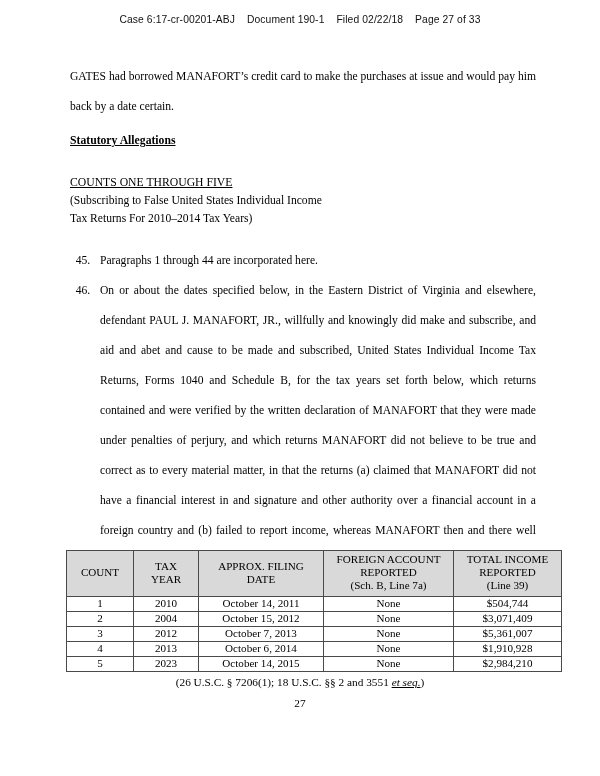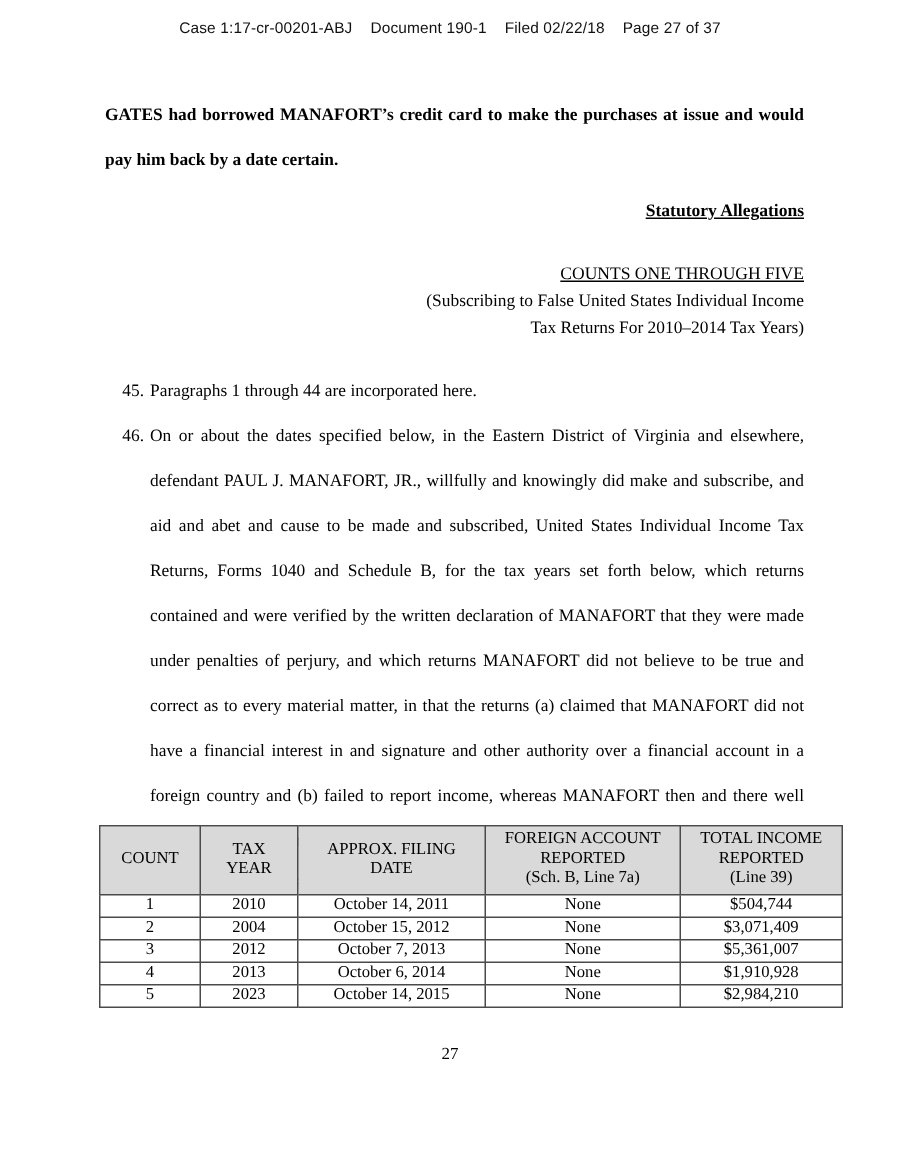--- a/index.html
+++ b/index.html
@@ -48,48 +48,47 @@
     width: 466px;
   }
 
   .para {
     font-size: 11.6px;
     line-height: 30px;
     text-align: justify;
     text-justify: inter-word;
     margin: 0 0 0 0;
     hyphens: none;
-    font-weight: bold;
   }
   .para.first-block {
     margin-bottom: 0;
   }
 
   
   .numbered {
     position: relative;
     padding-left: 30px;
     font-size: 11.6px;
     line-height: 30px;
     text-align: justify;
   }
   .numbered .num {
     position: absolute;
     left: 0;
     top: 0;
     width: 26px;
-    text-align: right;
+    text-align: center;
     font-family: Liberation Serif, serif;
   }
   .numbered .body-text { display: block; }
   .numbered .body-text::first-line { }
 
   
   .heading-center {
-    text-align: right;
+    text-align: left;
     font-size: 11.6px;
     line-height: 18px;
   }
   .h-statutory {
     font-weight: bold;
     text-decoration: underline;
     font-size: 11.7px;
   }
   .h-counts {
     text-decoration: underline;
@@ -165,24 +164,24 @@
     text-align: center;
     font-size: 11.3px;
   }
 </style>
 </head>
 <body>
 
 <div class="page">
 
   <div class="ecf-stamp">
-    <span class="seg">Case 1:17-cr-00201-ABJ</span>
+    <span class="seg">Case 6:17-cr-00201-ABJ</span>
     <span class="seg">Document 190-1</span>
     <span class="seg">Filed 02/22/18</span>
-    <span class="seg">Page 27 of 37</span>
+    <span class="seg">Page 27 of 33</span>
   </div>
 
   <div class="content">
 
     <p class="para first-block">GATES had borrowed MANAFORT’s credit card to make the purchases at issue and would pay him back by a date certain.</p>
 
     <div class="spacer-10"></div>
 
     <div class="heading-center">
       <span class="h-statutory">Statutory Allegations</span>
@@ -272,16 +271,19 @@
           <td class="c-count">5</td>
           <td class="c-year">2023</td>
           <td class="c-date">October 14, 2015</td>
           <td class="c-acct">None</td>
           <td class="c-inc">$2,984,210</td>
         </tr>
       </tbody>
     </table>
   </div>
 
+  <div class="citation">
+    <span>(26 U.S.C. § 7206(1); 18 U.S.C. §§ 2 and 3551 </span><span class="etseq">et seq.</span><span>)</span>
+  </div>
 
   <div class="page-number">27</div>
 
 </div>
 
 </body></html>

